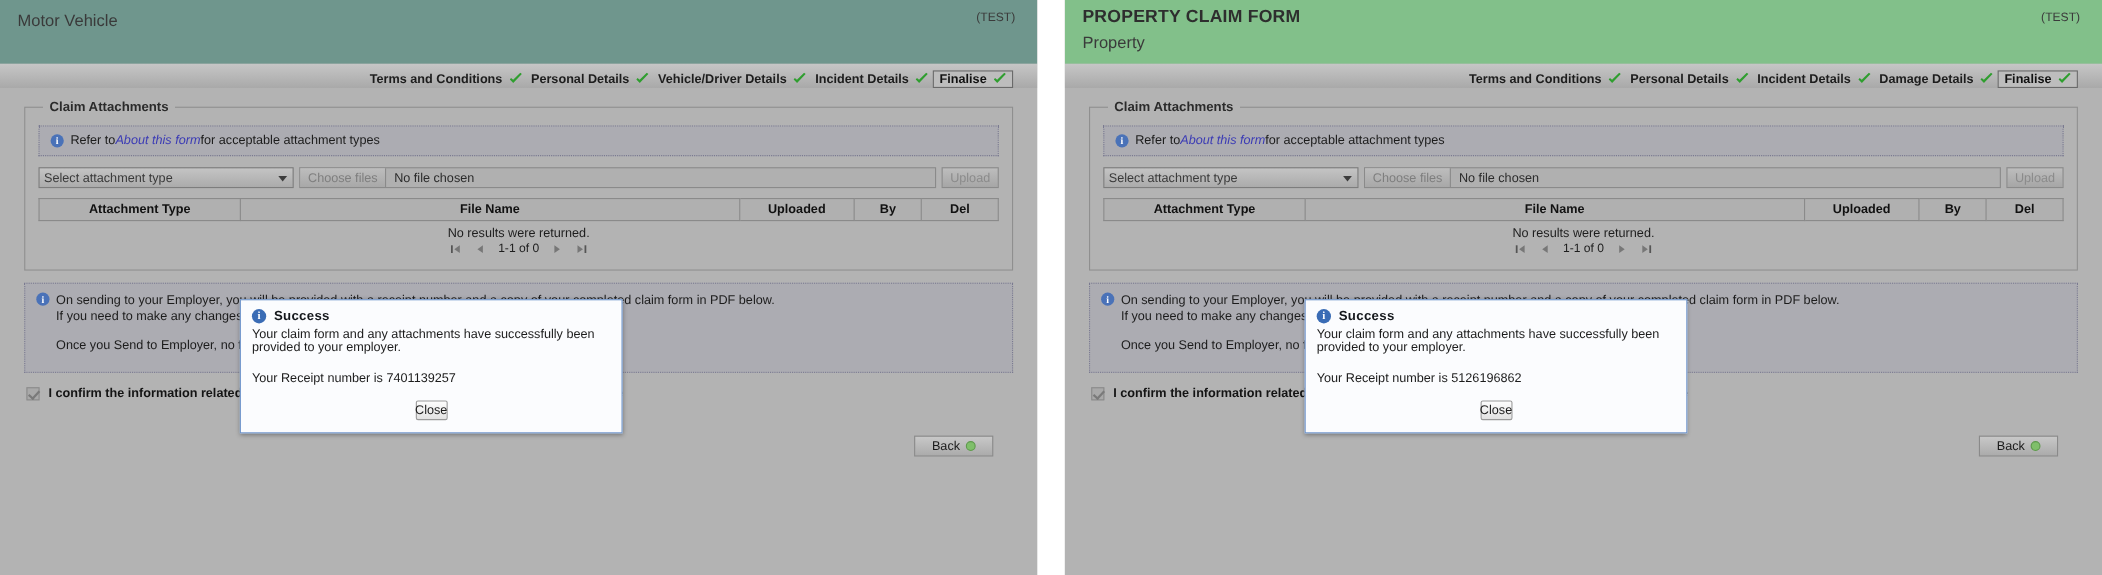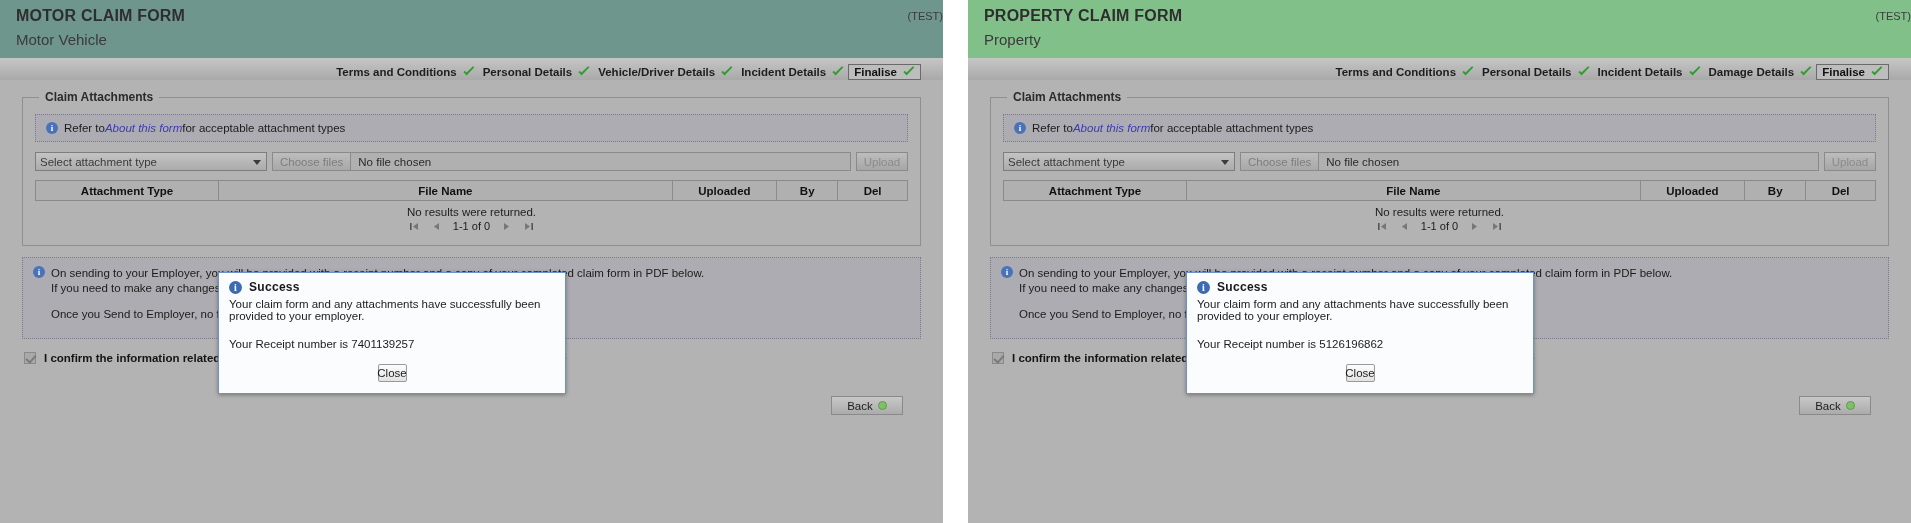--- a/index.html
+++ b/index.html
@@ -28,21 +28,21 @@
   .hdr-prop  { background: #82c08a; }
   .hdr-title {
     font-size: 16px; font-weight: bold; letter-spacing: .2px;
     line-height: 20px; color: #2e2e2e;
   }
   .hdr-sub {
     font-size: 15px; font-weight: normal; line-height: 22px;
     color: #3a3a3a; margin-top: 3px;
   }
   .hdr-test {
-    position: absolute; right: 0; top: 10px;
+    position: absolute; right: 20px; top: 10px;
     font-size: 11px; color: #3b3b3b;
   }
 
   
   .stepbar {
     height: 22px;
     background: linear-gradient(to bottom, #c6c6c6 0%, #a9a9a9 100%);
     display: flex; align-items: flex-end; justify-content: flex-end;
     padding-right: 0; position: relative;
   }
@@ -222,21 +222,20 @@
   }
 </style>
 </head>
 <body>
 
 <div class="screen">
 
   <div class="panel panel-left">
 
     <div class="app-header hdr-motor">
-      <div class="hdr-title">MOTOR CLAIM FORM</div>
       <div class="hdr-sub">Motor Vehicle</div>
       <div class="hdr-test">(TEST)</div>
     </div>
 
     <div class="stepbar">
       <div class="stepbar-inner">
         <div class="step">
           <span>Terms and Conditions</span>
           <span class="tick">
               <svg width="14" height="12" viewBox="0 0 14 12">

